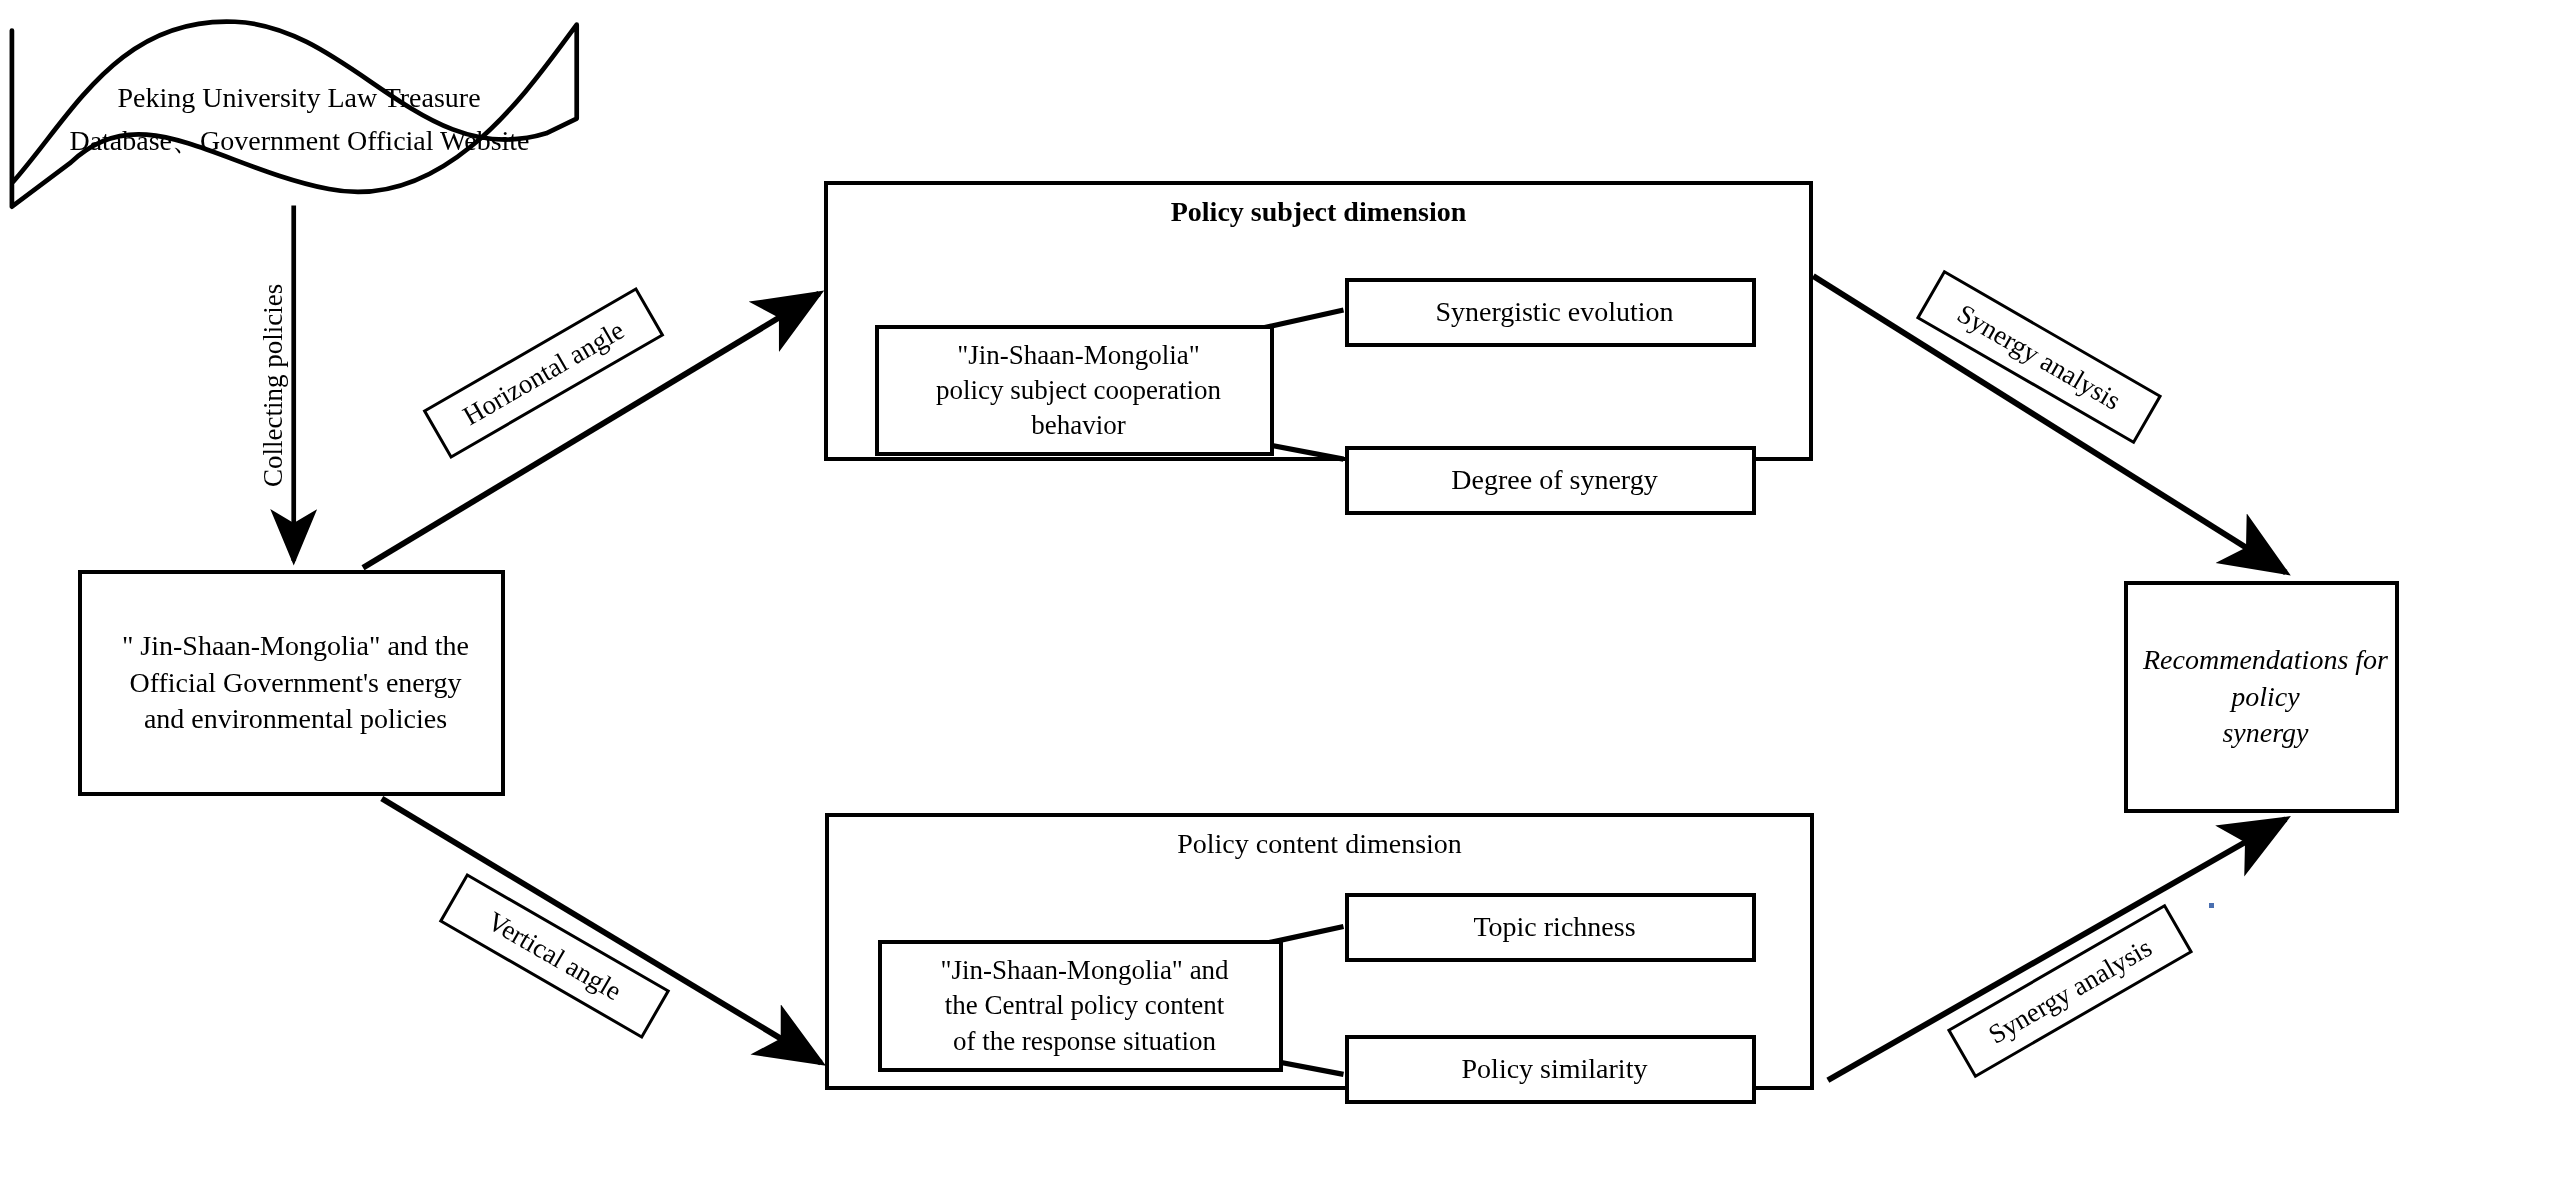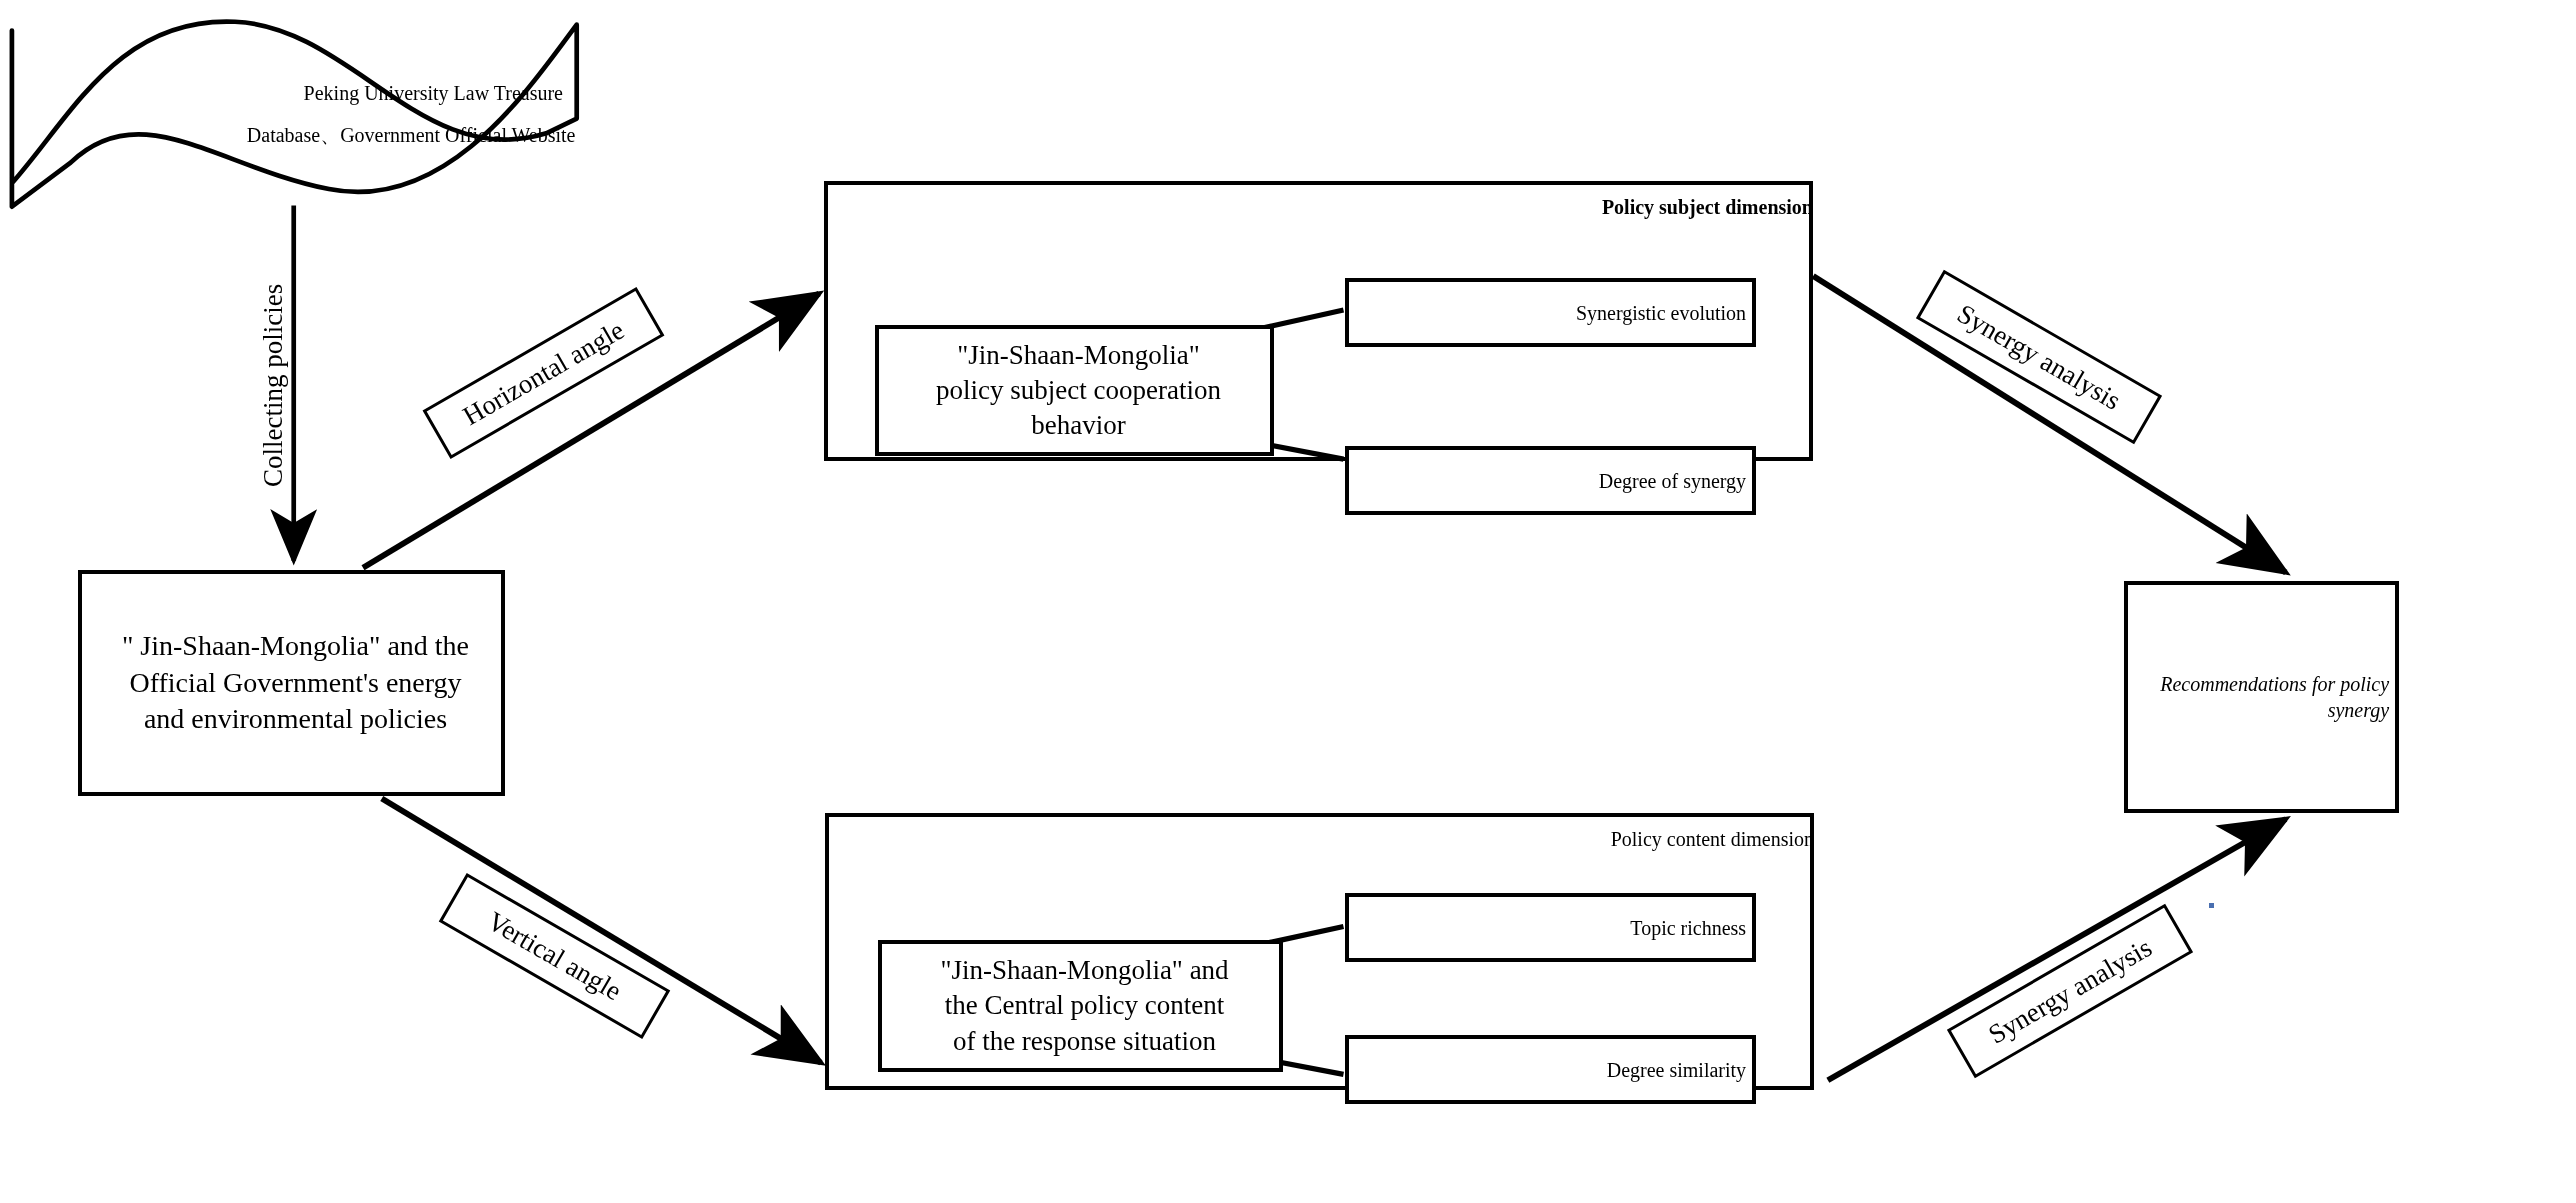--- a/index.html
+++ b/index.html
@@ -40,21 +40,21 @@
     display:flex; align-items:center; justify-content:center;
     white-space:nowrap;
   }
   .vlabel {
     position:absolute;
     white-space:nowrap;
     transform-origin:0 0;
   }
   .fs-46 { font-size:27px; }
   .fs-47 { font-size:28px; }
-  .fs-48 { font-size:20px;text-align:right; }
+  .fs-48 { font-size:28px; }
   .dot-artifact {
     position:absolute; width:5.3px; height:5.3px; background:#4a6fb0;
   }
 </style>
 </head>
 <body>
 
 <div id="stage">
 
   <svg class="svg-layer" viewBox="0 0 4387 2049" xmlns="http://www.w3.org/2000/svg">
@@ -137,21 +137,21 @@
       <span>"Jin-Shaan-Mongolia" and</span><br>
       <span>the Central policy content</span><br>
       <span>of the response situation</span>
     </span>
   </div>
 
   <div class="node fs-48" style="left:1345px; top:893px; width:411px; height:69px;">
     <span class="node-text">Topic richness</span>
   </div>
   <div class="node fs-48" style="left:1345px; top:1035px; width:411px; height:69px;">
-    <span class="node-text">Degree similarity</span>
+    <span class="node-text">Policy similarity</span>
   </div>
 
   <div class="rot-label fs-46" style="left:1913px; top:329px; width:252px; height:56px; transform:rotate(30deg);">
     <span>Synergy analysis</span>
   </div>
 
   <div class="rot-label fs-46" style="left:1944px; top:963px; width:252px; height:56px; transform:rotate(-30deg);">
     <span>Synergy analysis</span>
   </div>
 

